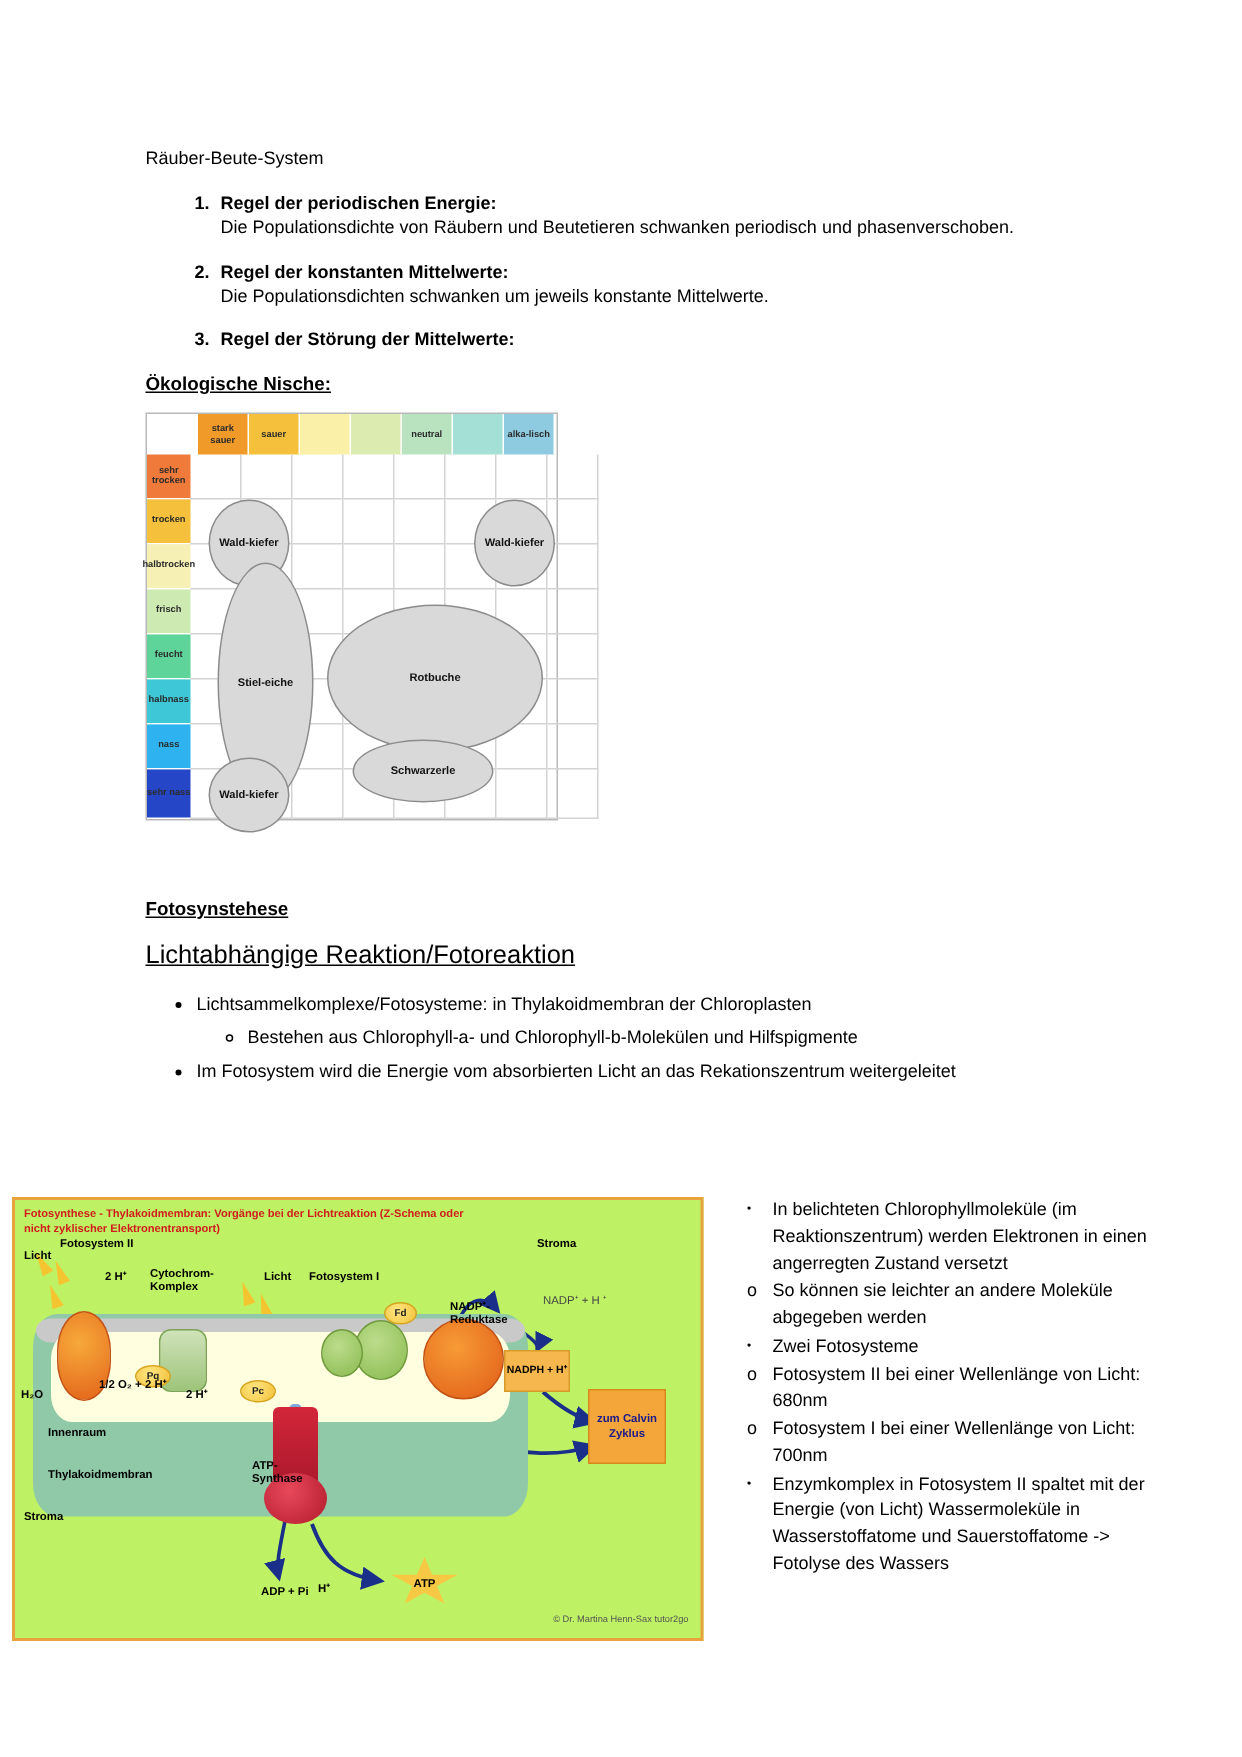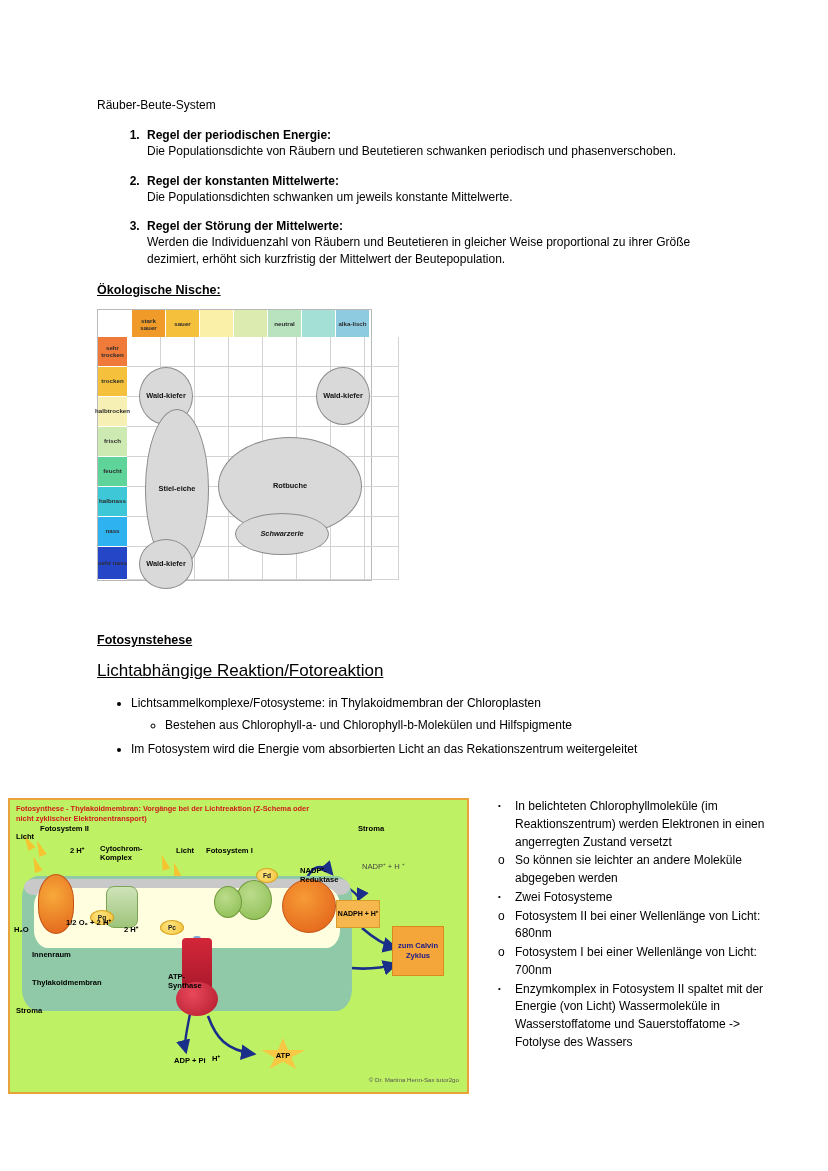--- a/index.html
+++ b/index.html
@@ -357,21 +357,20 @@
       <li>
         <span class="rule-title">Regel der periodischen Energie:</span>
         <span class="rule-body">Die Populationsdichte von Räubern und Beutetieren schwanken periodisch und phasenverschoben.</span>
       </li>
       <li>
         <span class="rule-title">Regel der konstanten Mittelwerte:</span>
         <span class="rule-body">Die Populationsdichten schwanken um jeweils konstante Mittelwerte.</span>
       </li>
       <li>
         <span class="rule-title">Regel der Störung der Mittelwerte:</span>
-        <span class="rule-body">Werden die Individuenzahl von Räubern und Beutetieren in gleicher Weise proportional zu ihrer Größe dezimiert, erhöht sich kurzfristig der Mittelwert der Beutepopulation.</span>
       </li>
     </ol>
 
     <div class="sec-title">Ökologische Nische:</div>
 
     <div class="nische-wrap">
       <div class="nische" id="nische">
           <div class="topcell" style="left: 0px; width: 34px; background: rgb(255, 255, 255);"></div>
           <div class="topcell" style="left: 34px; width: 34px; background: rgb(240, 154, 42);">stark sauer</div>
           <div class="topcell" style="left: 68px; width: 34px; background: rgb(245, 193, 60);">sauer</div>
@@ -463,21 +462,21 @@
             <span>kiefer</span>
           </div>
           <div class="blob" style="left: 47px; top: 99px; width: 62px; height: 158px;">
             <span>Stiel-</span>
             <br>
             <span>eiche</span>
           </div>
           <div class="blob" style="left: 120px; top: 127px; width: 142px; height: 96px;">
             <span>Rotbuche</span>
           </div>
-          <div class="blob" style="left: 137px; top: 203px; width: 92px; height: 40px; font-style: italic;">
+          <div class="blob" style="left: 137px; top: 217px; width: 92px; height: 40px;">
             <span>Schwarzerle</span>
           </div>
           <div class="blob" style="left: 41px; top: 229px; width: 52px; height: 48px;">
             <span>Wald-</span>
             <br>
             <span>kiefer</span>
           </div>
         </div>
     </div>
 

